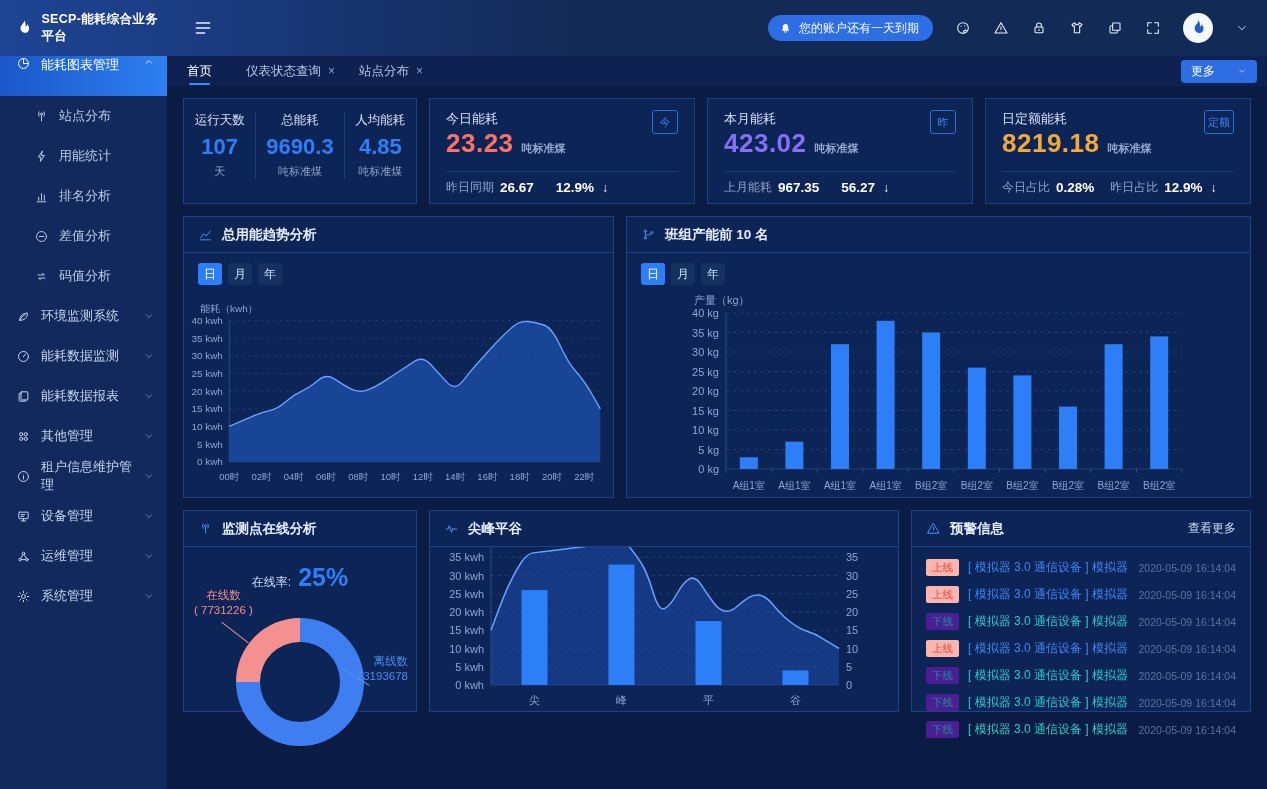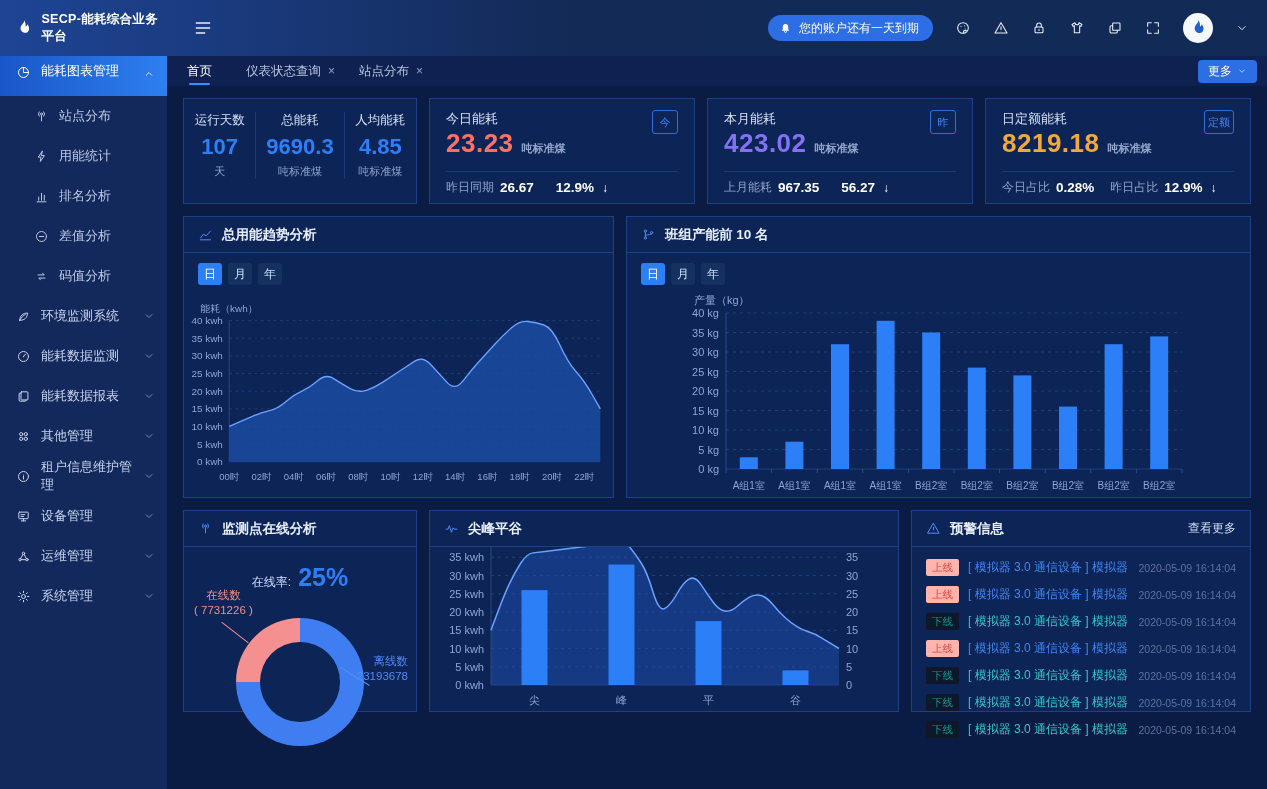--- a/index.html
+++ b/index.html
@@ -22,37 +22,37 @@
   .notice{display:flex;align-items:center;gap:7px;height:26px;border-radius:13px;background:#2e6ee4;
           color:#fff;font-size:12px;padding:0 14px 0 11px;cursor:pointer}
   .notice svg.ic{width:13px;height:13px}
   .hicon{color:#e8eefc;cursor:pointer}
   .avatar{width:30px;height:30px;border-radius:50%;background:#f4f8ff;display:flex;align-items:center;justify-content:center;cursor:pointer}
   .avatar svg.ic{width:20px;height:20px;color:#1d5fd0}
   .chev{color:#e8eefc;cursor:pointer}
   .chev svg.ic{width:14px;height:14px}
   
   .sidebar{position:absolute;left:0;top:56px;width:167px;bottom:0;background:var(--side);overflow:hidden}
-  .snav-active{height:40px;display:flex;align-items:flex-end;gap:10px;padding:0 12px 16px 16px;cursor:pointer;
+  .snav-active{height:40px;display:flex;align-items:flex-start;gap:10px;padding:0 12px 16px 16px;cursor:pointer;
                background:linear-gradient(90deg,#1a57c8,#2e7ff0);color:#fff;font-size:13px}
   .snav-active .grow{flex:1}
   .sitem{height:40px;display:flex;align-items:center;gap:10px;padding:0 12px 0 16px;font-size:13px;color:#c6d3ee;cursor:pointer}
   .sitem.sub{padding-left:34px;color:#bcc9e6}
   .sitem .grow{flex:1}
   .sitem svg.chv{width:12px;height:12px;color:#8fa3cc}
   .snav-active svg.chv{width:12px;height:12px;color:#fff}
   
   .tabbar{position:absolute;left:167px;top:56px;right:0;height:30px;background:#0e2150;
           display:flex;align-items:center;padding-left:20px;gap:34px;font-size:12.5px}
   .tab-home{position:relative;color:#fff;cursor:pointer;height:100%;display:flex;align-items:center}
   .tab-home::after{content:"";position:absolute;left:2px;right:2px;bottom:1px;height:2px;background:#3a8bff;border-radius:1px}
   .tab{display:flex;align-items:center;gap:7px;color:#b8c4e0;cursor:pointer}
   .tab .x{font-size:12px;color:#95a5c9}
   .more-btn{margin-left:auto;margin-right:10px;background:#2e6ee4;color:#fff;font-size:12px;
-            padding:3px 10px;border-radius:4px;display:flex;align-items:center;gap:5px;cursor:pointer}
+            padding:3px 10px;border-radius:4px;display:flex;align-items:center;gap:22px;cursor:pointer}
   .more-btn svg.ic{width:10px;height:10px}
   
   .content{position:absolute;left:167px;top:86px;right:0;bottom:0;padding:12px 16px;display:flex;flex-direction:column;gap:12px}
   .row{display:flex;gap:12px}
   .panel{background:var(--panel);border:1px solid var(--pborder)}
   
   .row1{height:106px}
   .kpi{flex:1;display:flex;flex-direction:column;padding:11px 16px 7px}
   .kpi-top{display:flex;justify-content:space-between;align-items:flex-start}
   .kpi-title{font-size:13px;color:#d7e1f5}
@@ -101,21 +101,21 @@
   .lead{position:absolute;border-top:1px solid;width:34px}
   .lead.on{left:34px;top:40px;border-color:#f08f8f;transform:rotate(38deg)}
   .lead.off{right:44px;top:84px;border-color:#4f8df5;transform:rotate(32deg)}
   .peak-panel{width:470px;flex:none;display:flex;flex-direction:column}
   
   .alerts{flex:1;display:flex;flex-direction:column}
   .alist{padding:7px 0 0}
   .arow{display:flex;align-items:center;gap:9px;height:27px;padding:0 14px;cursor:default}
   .badge{font-size:10.5px;padding:1.5px 6px;border-radius:2px;flex:none}
   .arow.online .badge{background:#ffb4ae;color:#e0473d}
-  .arow.offline .badge{background:#0f172a;color:#0c9a93}
+  .arow.offline .badge{background:#4c1d95;color:#0c9a93}
   .atext{font-size:12px;flex:1;white-space:nowrap;overflow:hidden}
   .arow.online .atext{color:#3f86f0}
   .arow.offline .atext{color:#2fc9c9}
   .atime{font-size:10.5px;color:#5e729e;flex:none}
 </style>
 </head>
 <body>
 
 <svg width="0" height="0" style="position:absolute">
   <defs>

